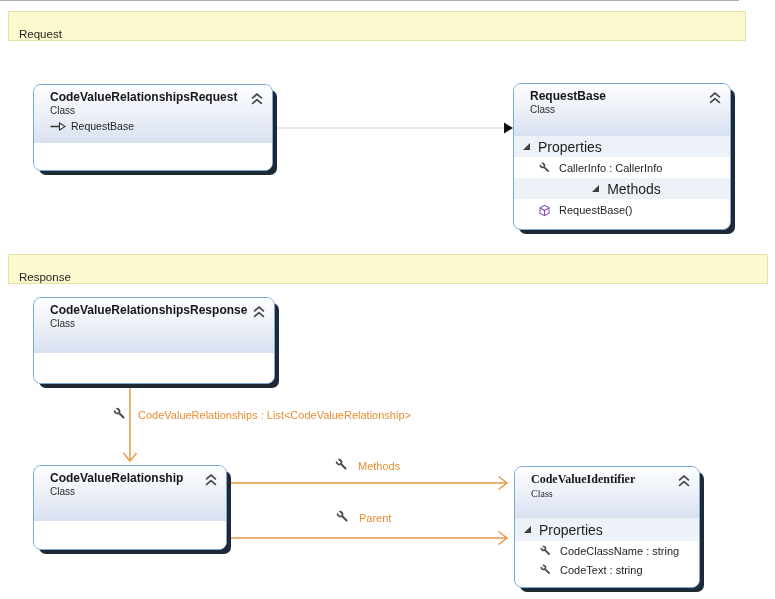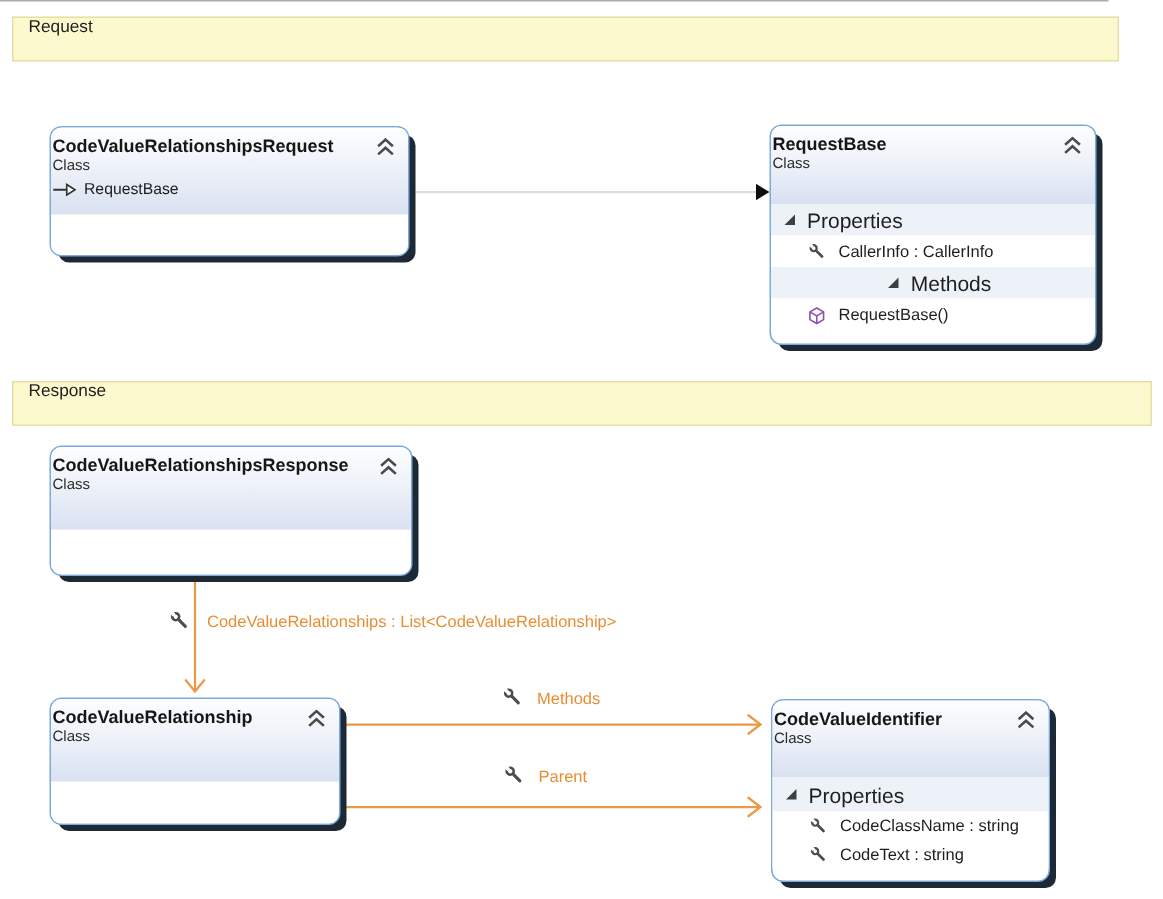--- a/index.html
+++ b/index.html
@@ -9,39 +9,39 @@
     font-family:"Liberation Sans", sans-serif;
     -webkit-font-smoothing:antialiased;
   }
   .canvas{position:absolute;inset:0;}
   .top-edge{position:absolute;left:0;top:0;width:739px;height:1px;background:#ababab;}
 
   
   .band{
     position:absolute;left:8px;height:28px;
     background:#fcf9ce;border:1px solid #e4e0a6;
-    display:flex;align-items:flex-start;
+    display:flex;align-items:flex-end;
   }
   .band-label{font-size:11.5px;color:#1e1e1e;padding-left:10px;}
 
   
   .uml-box{
     position:absolute;
     background:#ffffff;
     border:1.2px solid #7ca9db;
     border-radius:8px;
     box-shadow:5px 5px 0 -1px #1e2936;
     z-index:2;
     overflow:hidden;
   }
   .uml-header{
     background:linear-gradient(#fdfeff 0%,#eef2f9 45%,#d9e1f1 100%);
     position:relative;
     box-sizing:border-box;
-    padding:5px 24px 0 1px;
+    padding:5px 24px 0 16px;
   }
   .uml-title{font-size:12px;font-weight:bold;color:#161616;white-space:nowrap;}
   .uml-stereotype{font-size:10px;color:#2b2b2b;margin-top:1px;}
   .uml-base-row{display:flex;align-items:center;gap:5px;margin-top:4px;}
   .uml-base-row .base-label{font-size:10.5px;color:#1e1e1e;}
   .collapse-btn{
     position:absolute;top:6px;right:8px;width:14px;height:12px;cursor:pointer;
   }
   .uml-body{background:#ffffff;}
 
@@ -187,21 +187,21 @@
         <svg width="14" height="12" viewBox="0 0 12 11" fill="none" stroke="#4a4a4a" stroke-width="1.6">
           <path d="M1.5 5 L6 1 L10.5 5"></path>
             <path d="M1.5 10 L6 6 L10.5 10"></path>
         </svg>
       </div>
     </div>
     <div class="uml-body" style="height:28px;"></div>
   </div>
 
   <div class="uml-box" style="left:514px;top:466px;width:184px;height:120px;">
-    <div class="uml-header" style="height:51px;">
+    <div class="uml-header" style="height:51px;font-family:Liberation Serif, serif;">
       <div class="uml-title">CodeValueIdentifier</div>
       <div class="uml-stereotype">Class</div>
       <div class="collapse-btn">
         <svg width="14" height="12" viewBox="0 0 12 11" fill="none" stroke="#4a4a4a" stroke-width="1.6">
           <path d="M1.5 5 L6 1 L10.5 5"></path>
             <path d="M1.5 10 L6 6 L10.5 10"></path>
         </svg>
       </div>
     </div>
     <div class="uml-body">

